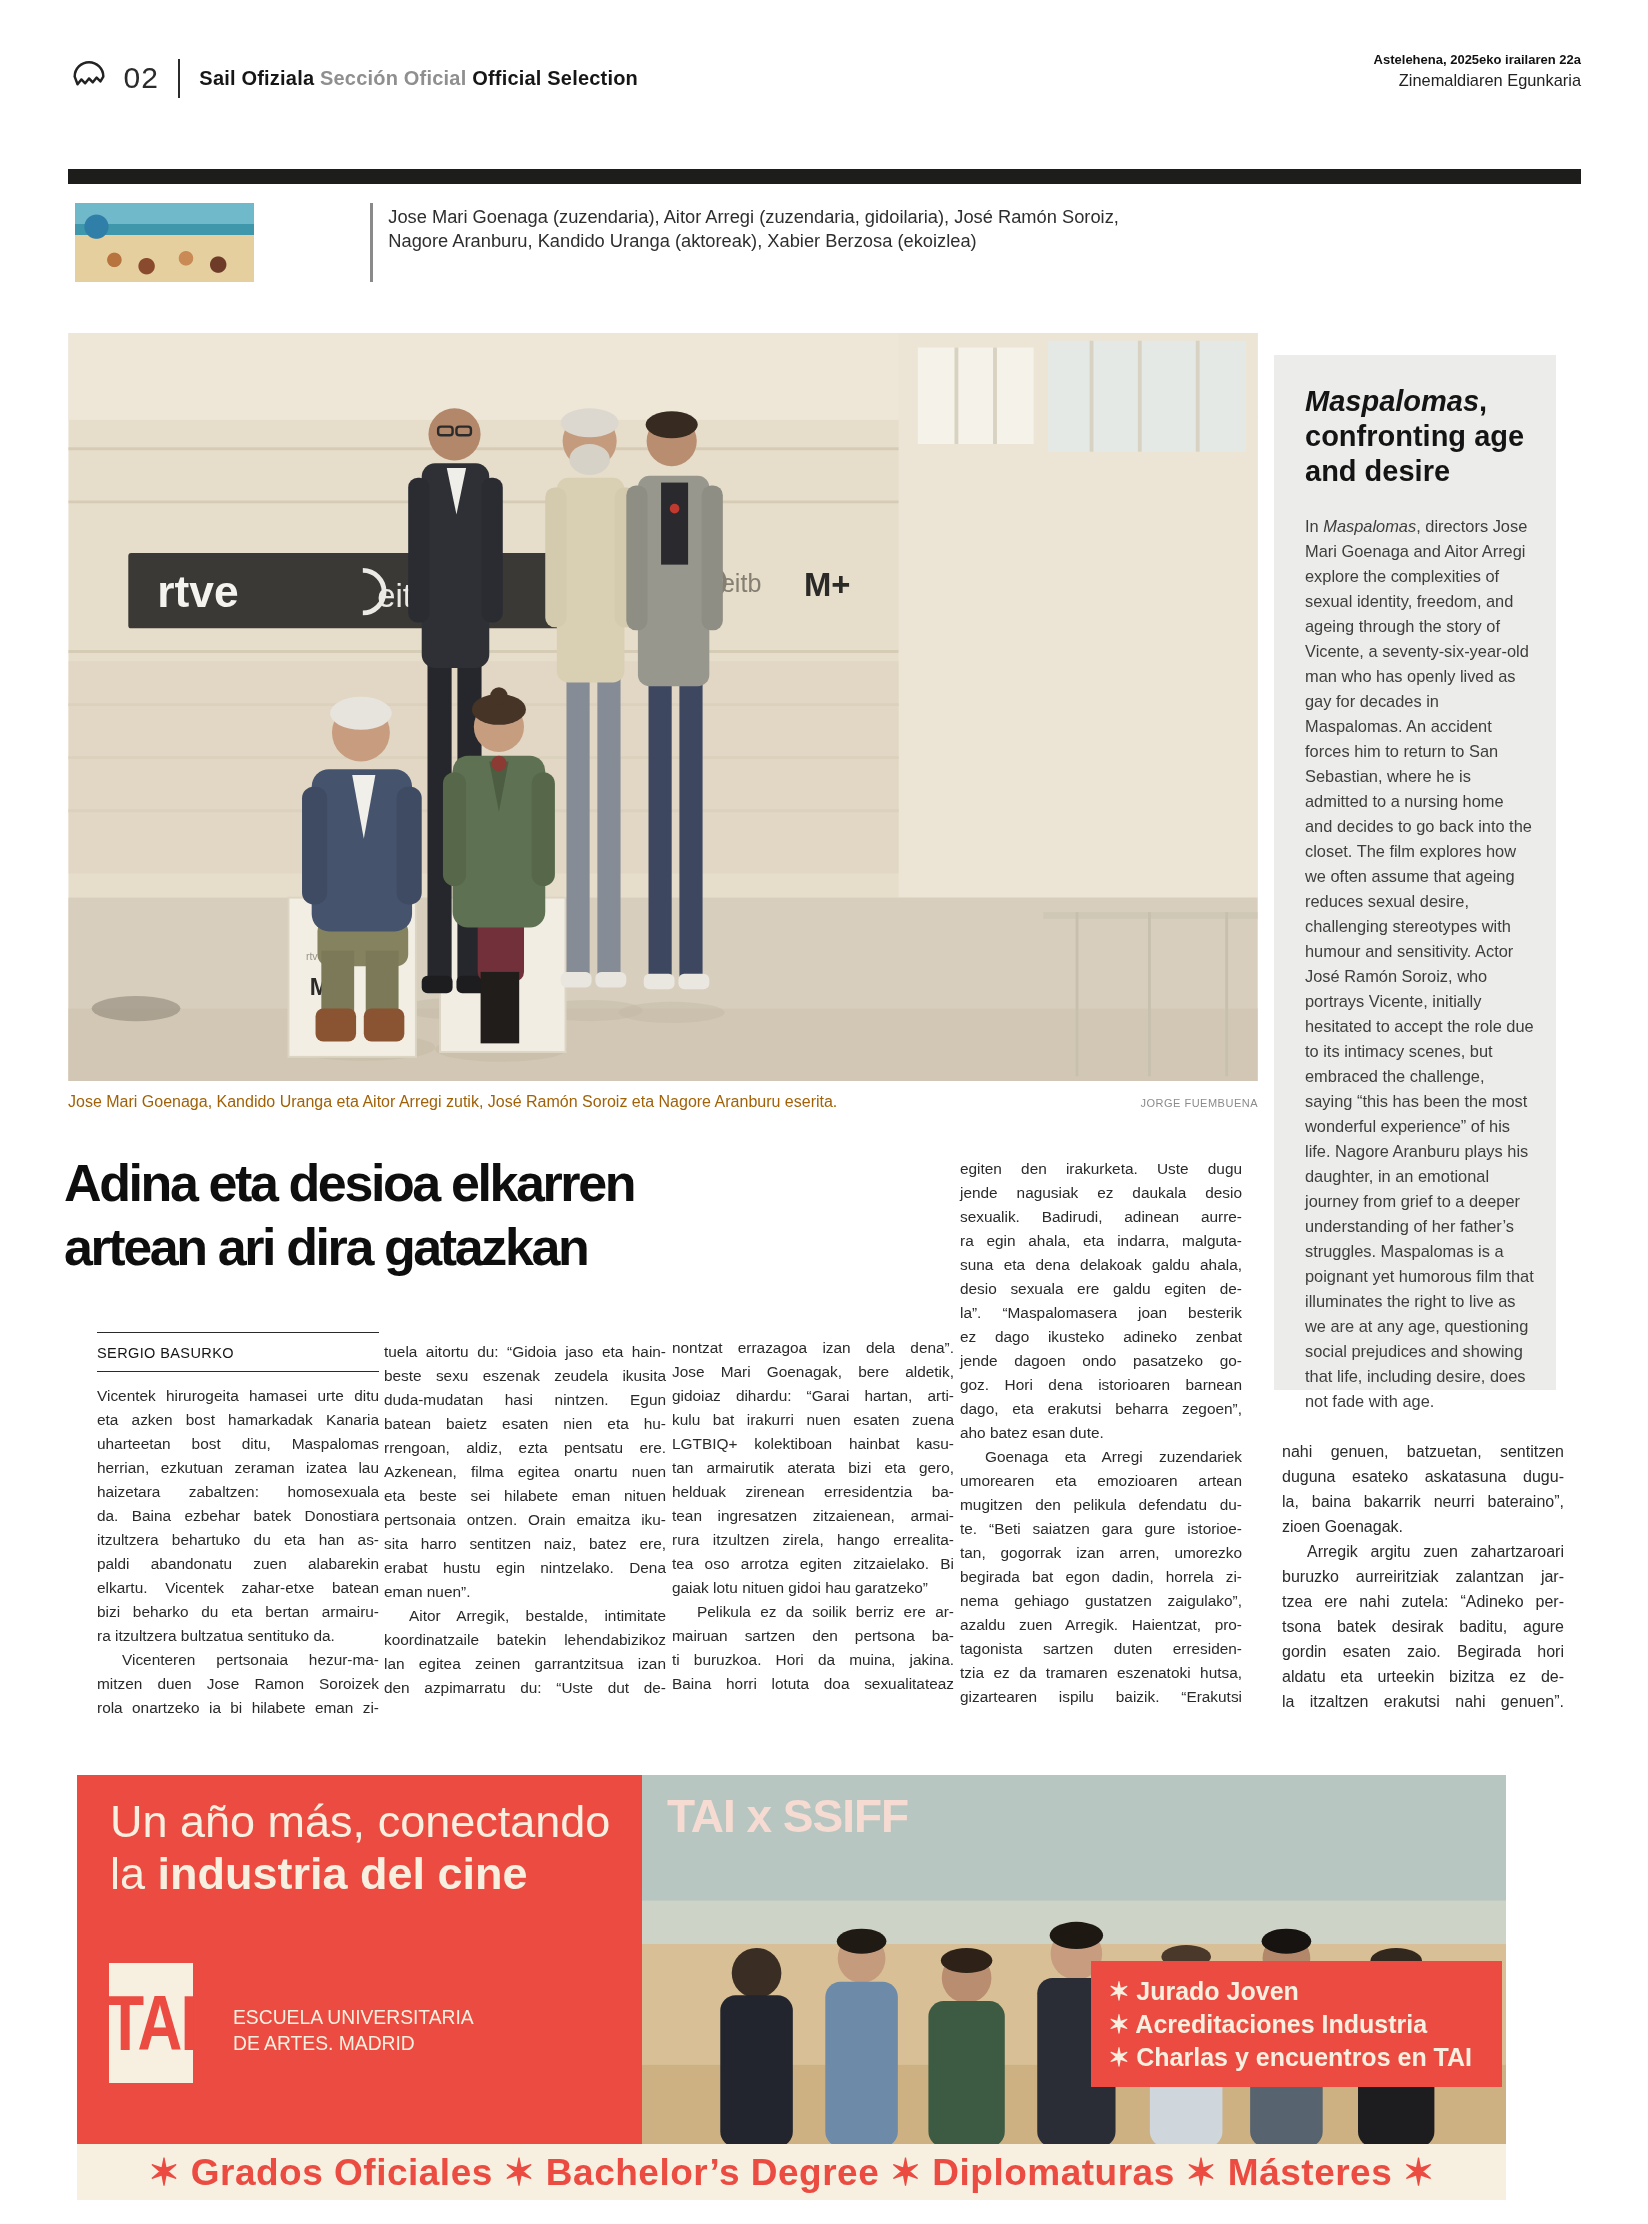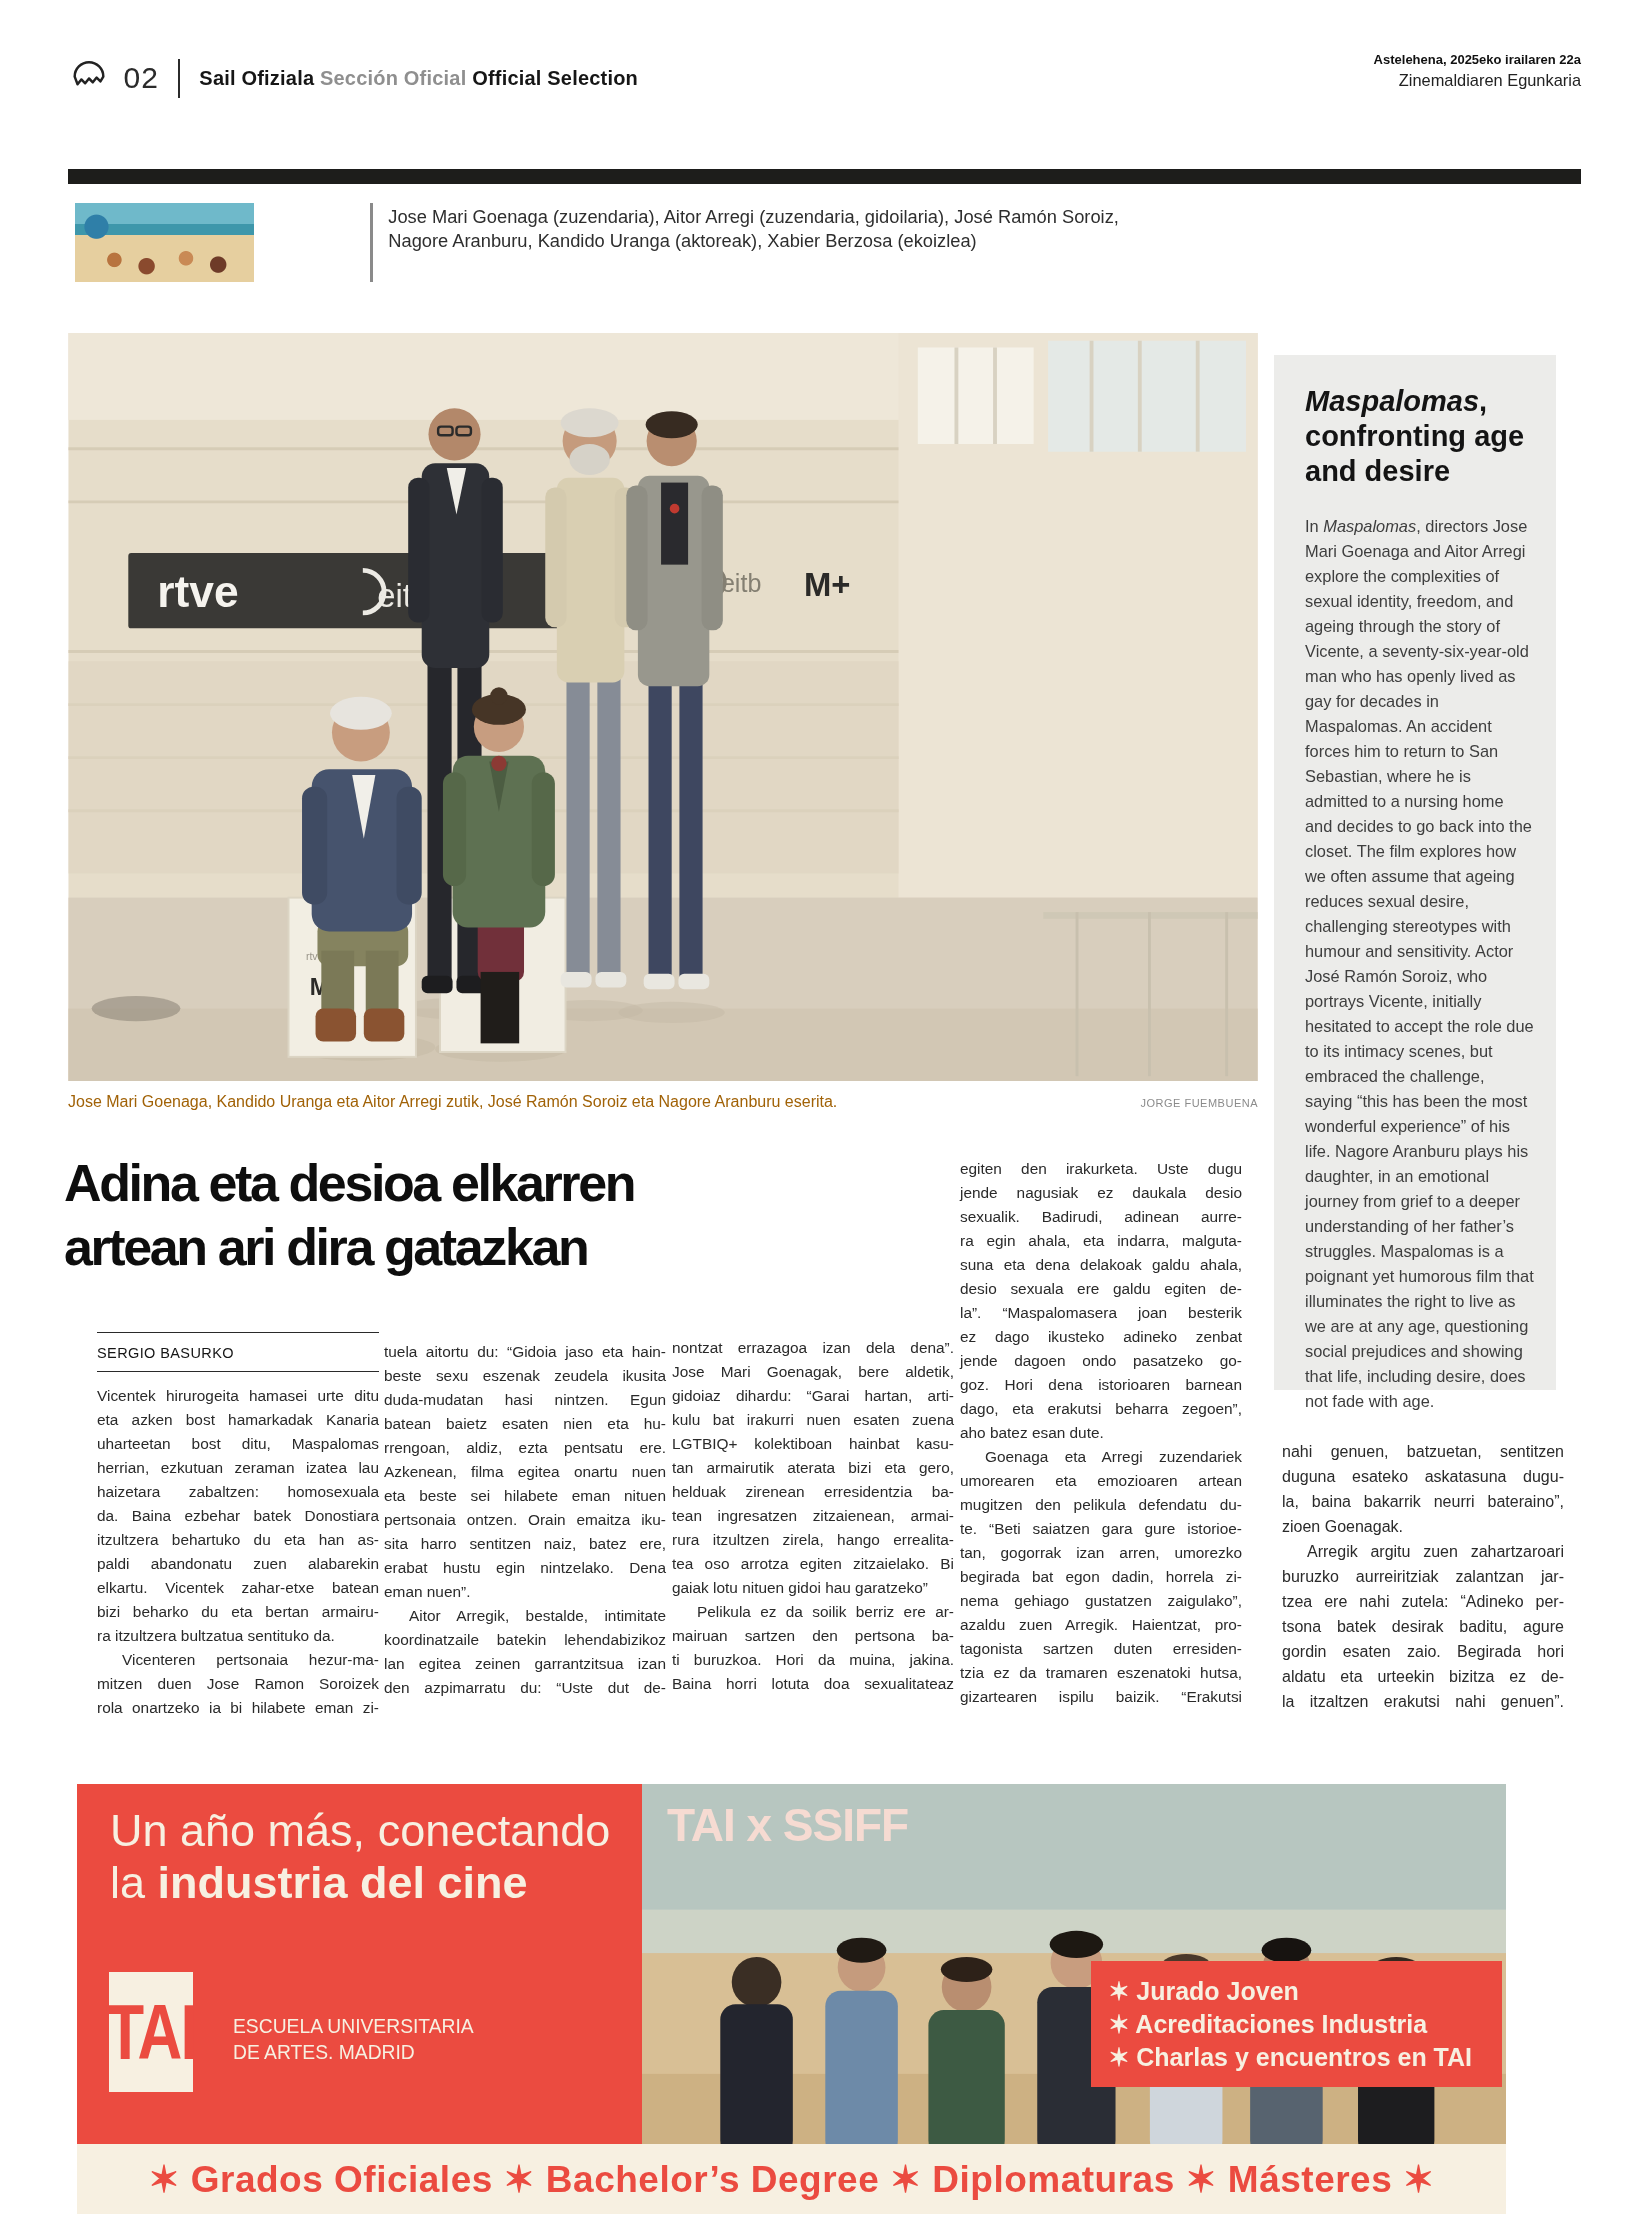--- a/index.html
+++ b/index.html
@@ -59,35 +59,35 @@
   
   .sidebar{position:absolute;left:1274px;top:355px;width:282px;height:1035px;
     background:#ececea;box-sizing:border-box;padding:29px 21px 0 31px;}
   .sb-title{font-size:29px;line-height:35px;font-weight:bold;color:#141414;margin-bottom:25px;}
   .sb-title .it{font-style:italic;}
   .sb-body{font-size:16.4px;line-height:25px;color:#3e3e3e;}
   .sb-body .it{font-style:italic;}
 
   
   .ad{position:absolute;left:77px;top:1772px;width:1429px;height:442px;}
-  .ad-main{position:absolute;left:0;top:12px;width:100%;height:372px;display:flex;}
+  .ad-main{position:absolute;left:0;top:3px;width:100%;height:372px;display:flex;}
   .ad-red{position:relative;width:565px;background:#eb4b40;flex:0 0 auto;}
   .ad-heading{position:absolute;left:33px;top:21px;font-size:45px;line-height:52px;color:#f7f0e1;}
   .ad-heading b{font-weight:bold;}
   .tai-logo{position:absolute;left:32px;top:188px;width:84px;height:120px;background:#f7f0e1;
     display:flex;align-items:center;justify-content:center;}
   .tai-logo span{color:#eb4b40;font-size:62px;font-weight:bold;letter-spacing:-1.9px;transform:scaleY(1.25);}
   .ad-school{position:absolute;left:156px;top:230px;font-size:19.3px;line-height:26px;color:#f7f0e1;}
   .ad-photo{position:relative;flex:1;overflow:hidden;
     background:linear-gradient(180deg,#b7c6c0 0 34%,#cdd3c6 34% 46%,#d8bf95 46% 62%,#cfb184 62% 100%);}
   .ad-overlay-title{position:absolute;left:25px;top:13.5px;font-size:46px;font-weight:bold;color:#f6dbd2;letter-spacing:-1px;}
   .ad-bullets{position:absolute;left:1014px;top:189px;width:411px;box-sizing:border-box;
     background:#eb4b40;padding:13.5px 17.4px;}
   .ad-bullet{font-size:25px;line-height:33px;font-weight:bold;color:#f7f0e1;}
-  .ad-strip{position:absolute;left:0;top:372px;width:100%;height:70px;background:#f7f0e1;
+  .ad-strip{position:absolute;left:0;top:372px;width:100%;height:56px;background:#f7f0e1;
     display:flex;align-items:center;justify-content:center;}
   .ad-strip span{color:#eb4b40;font-size:37px;font-weight:bold;letter-spacing:0.5px;}
 </style>
 </head>
 <body>
 
 <div class="page">
 
   <div class="topbar">
     <div class="topbar-left">

